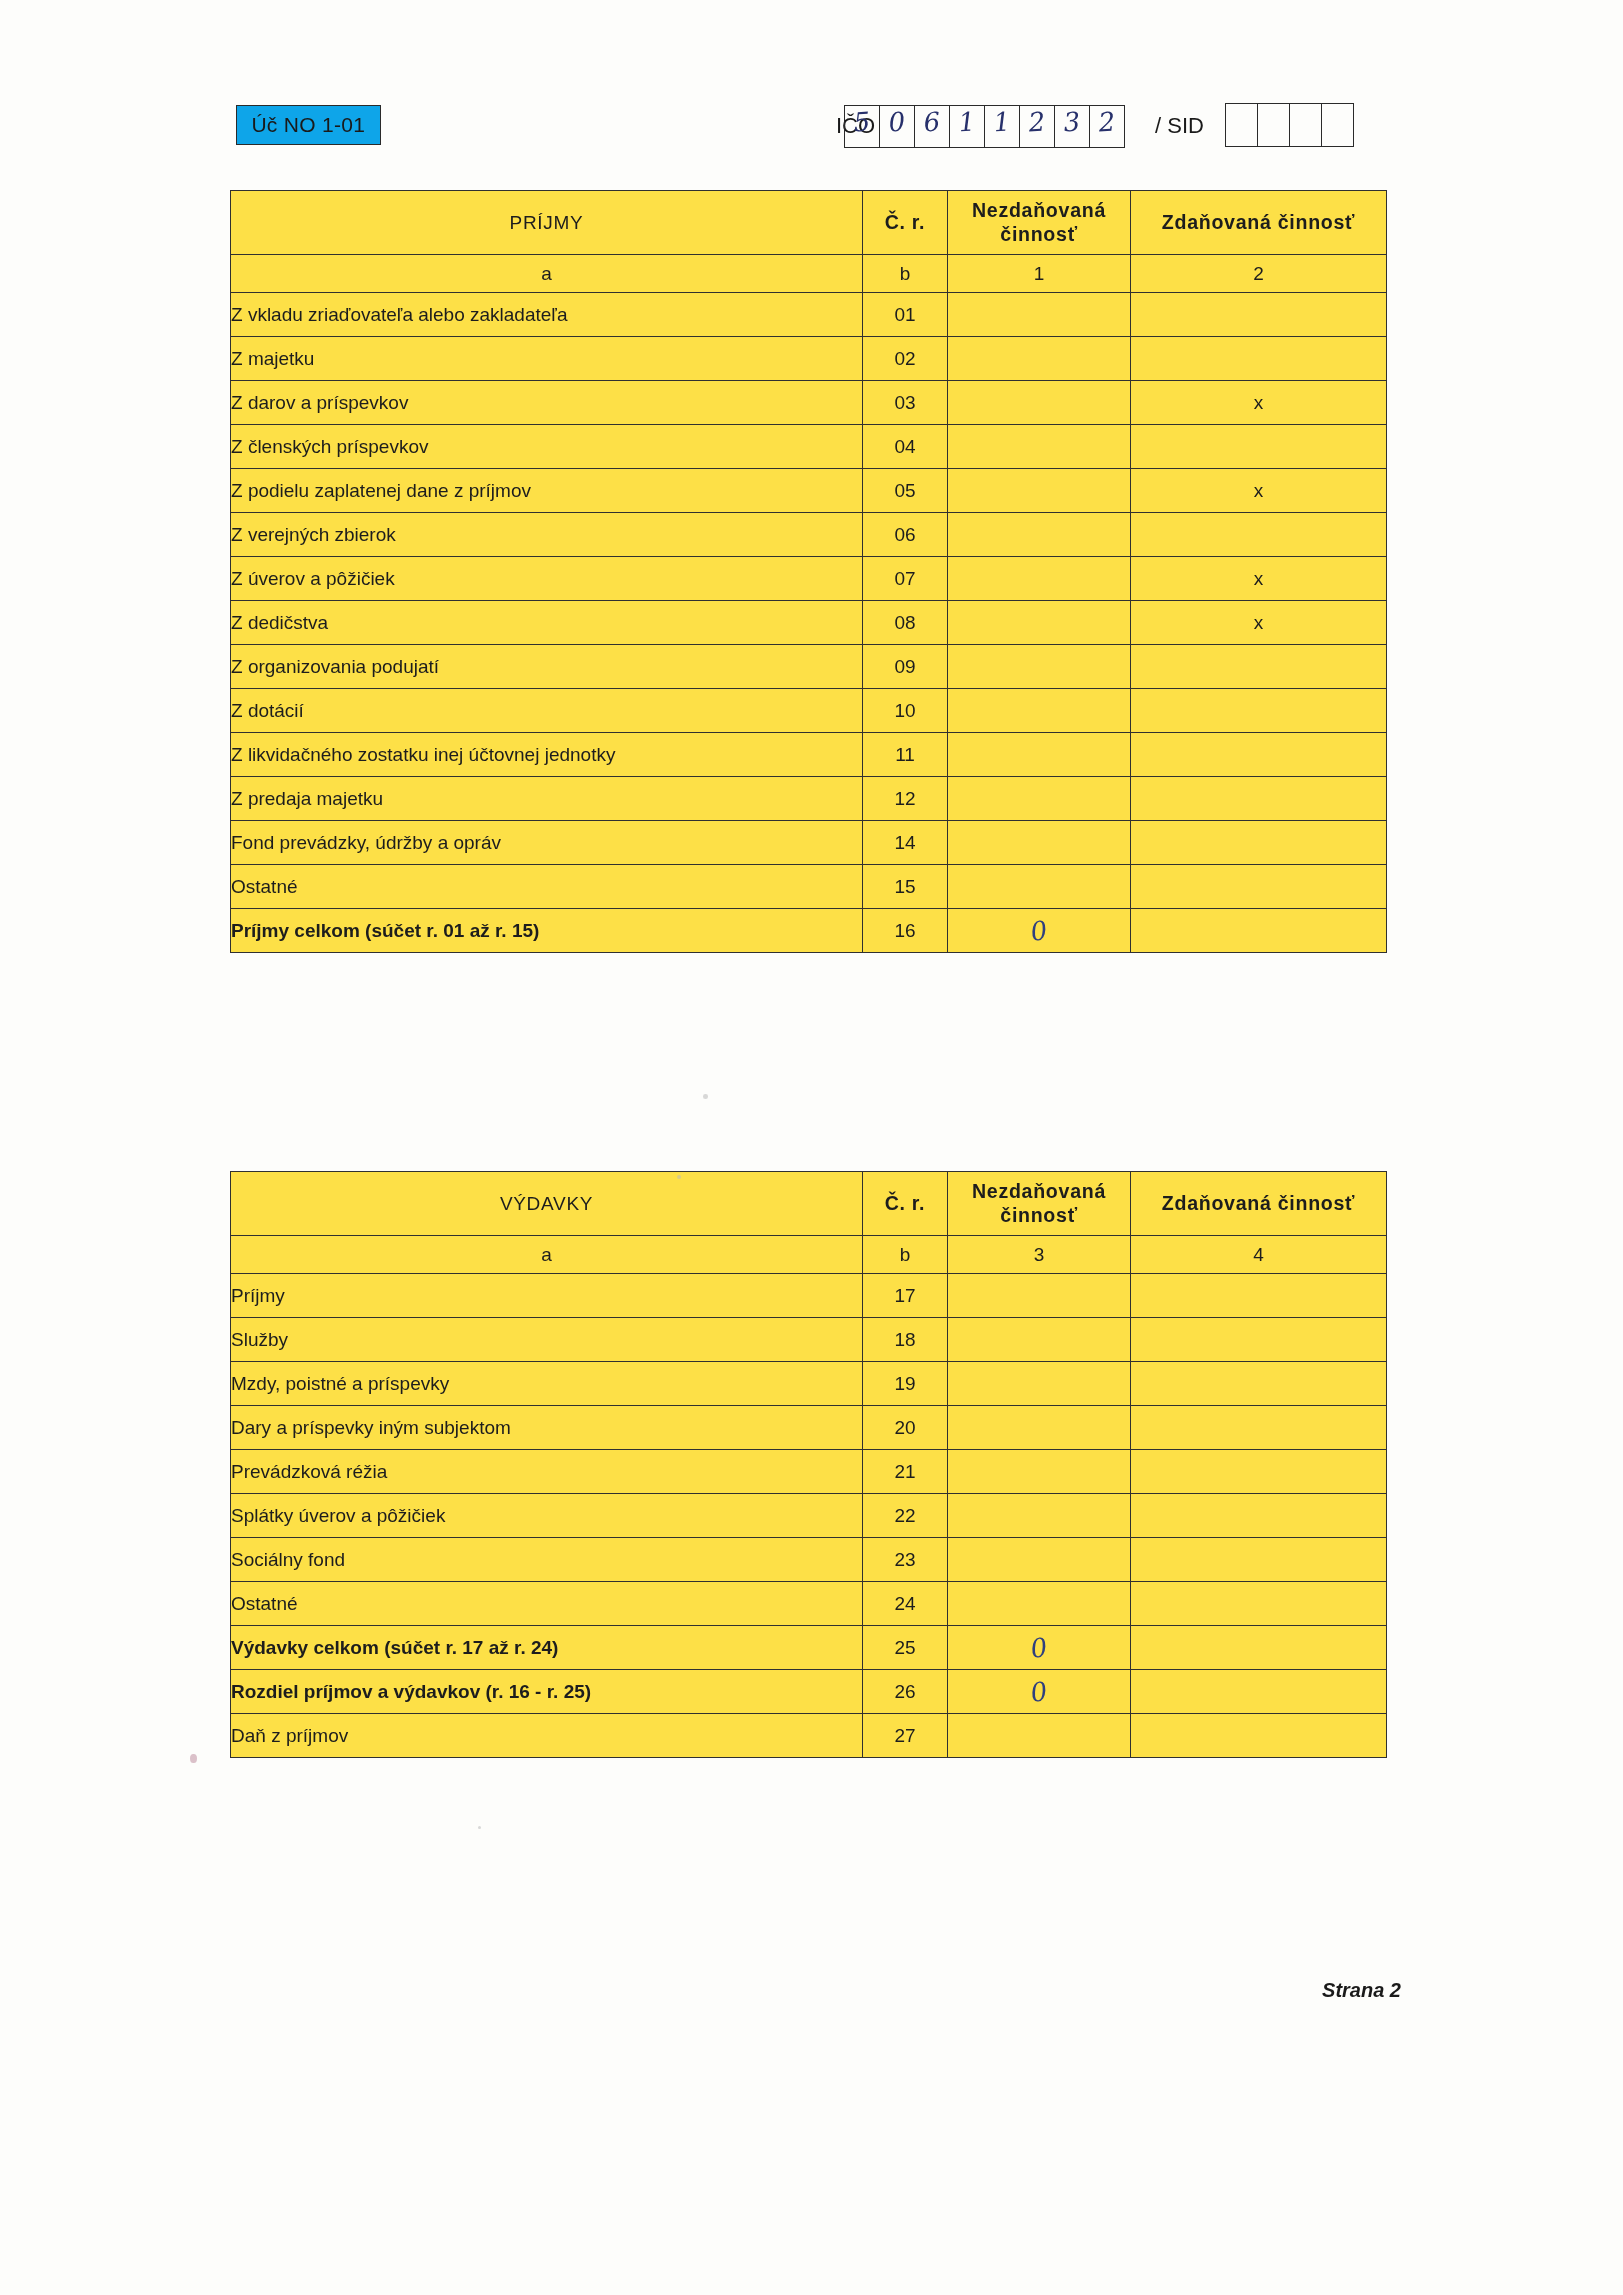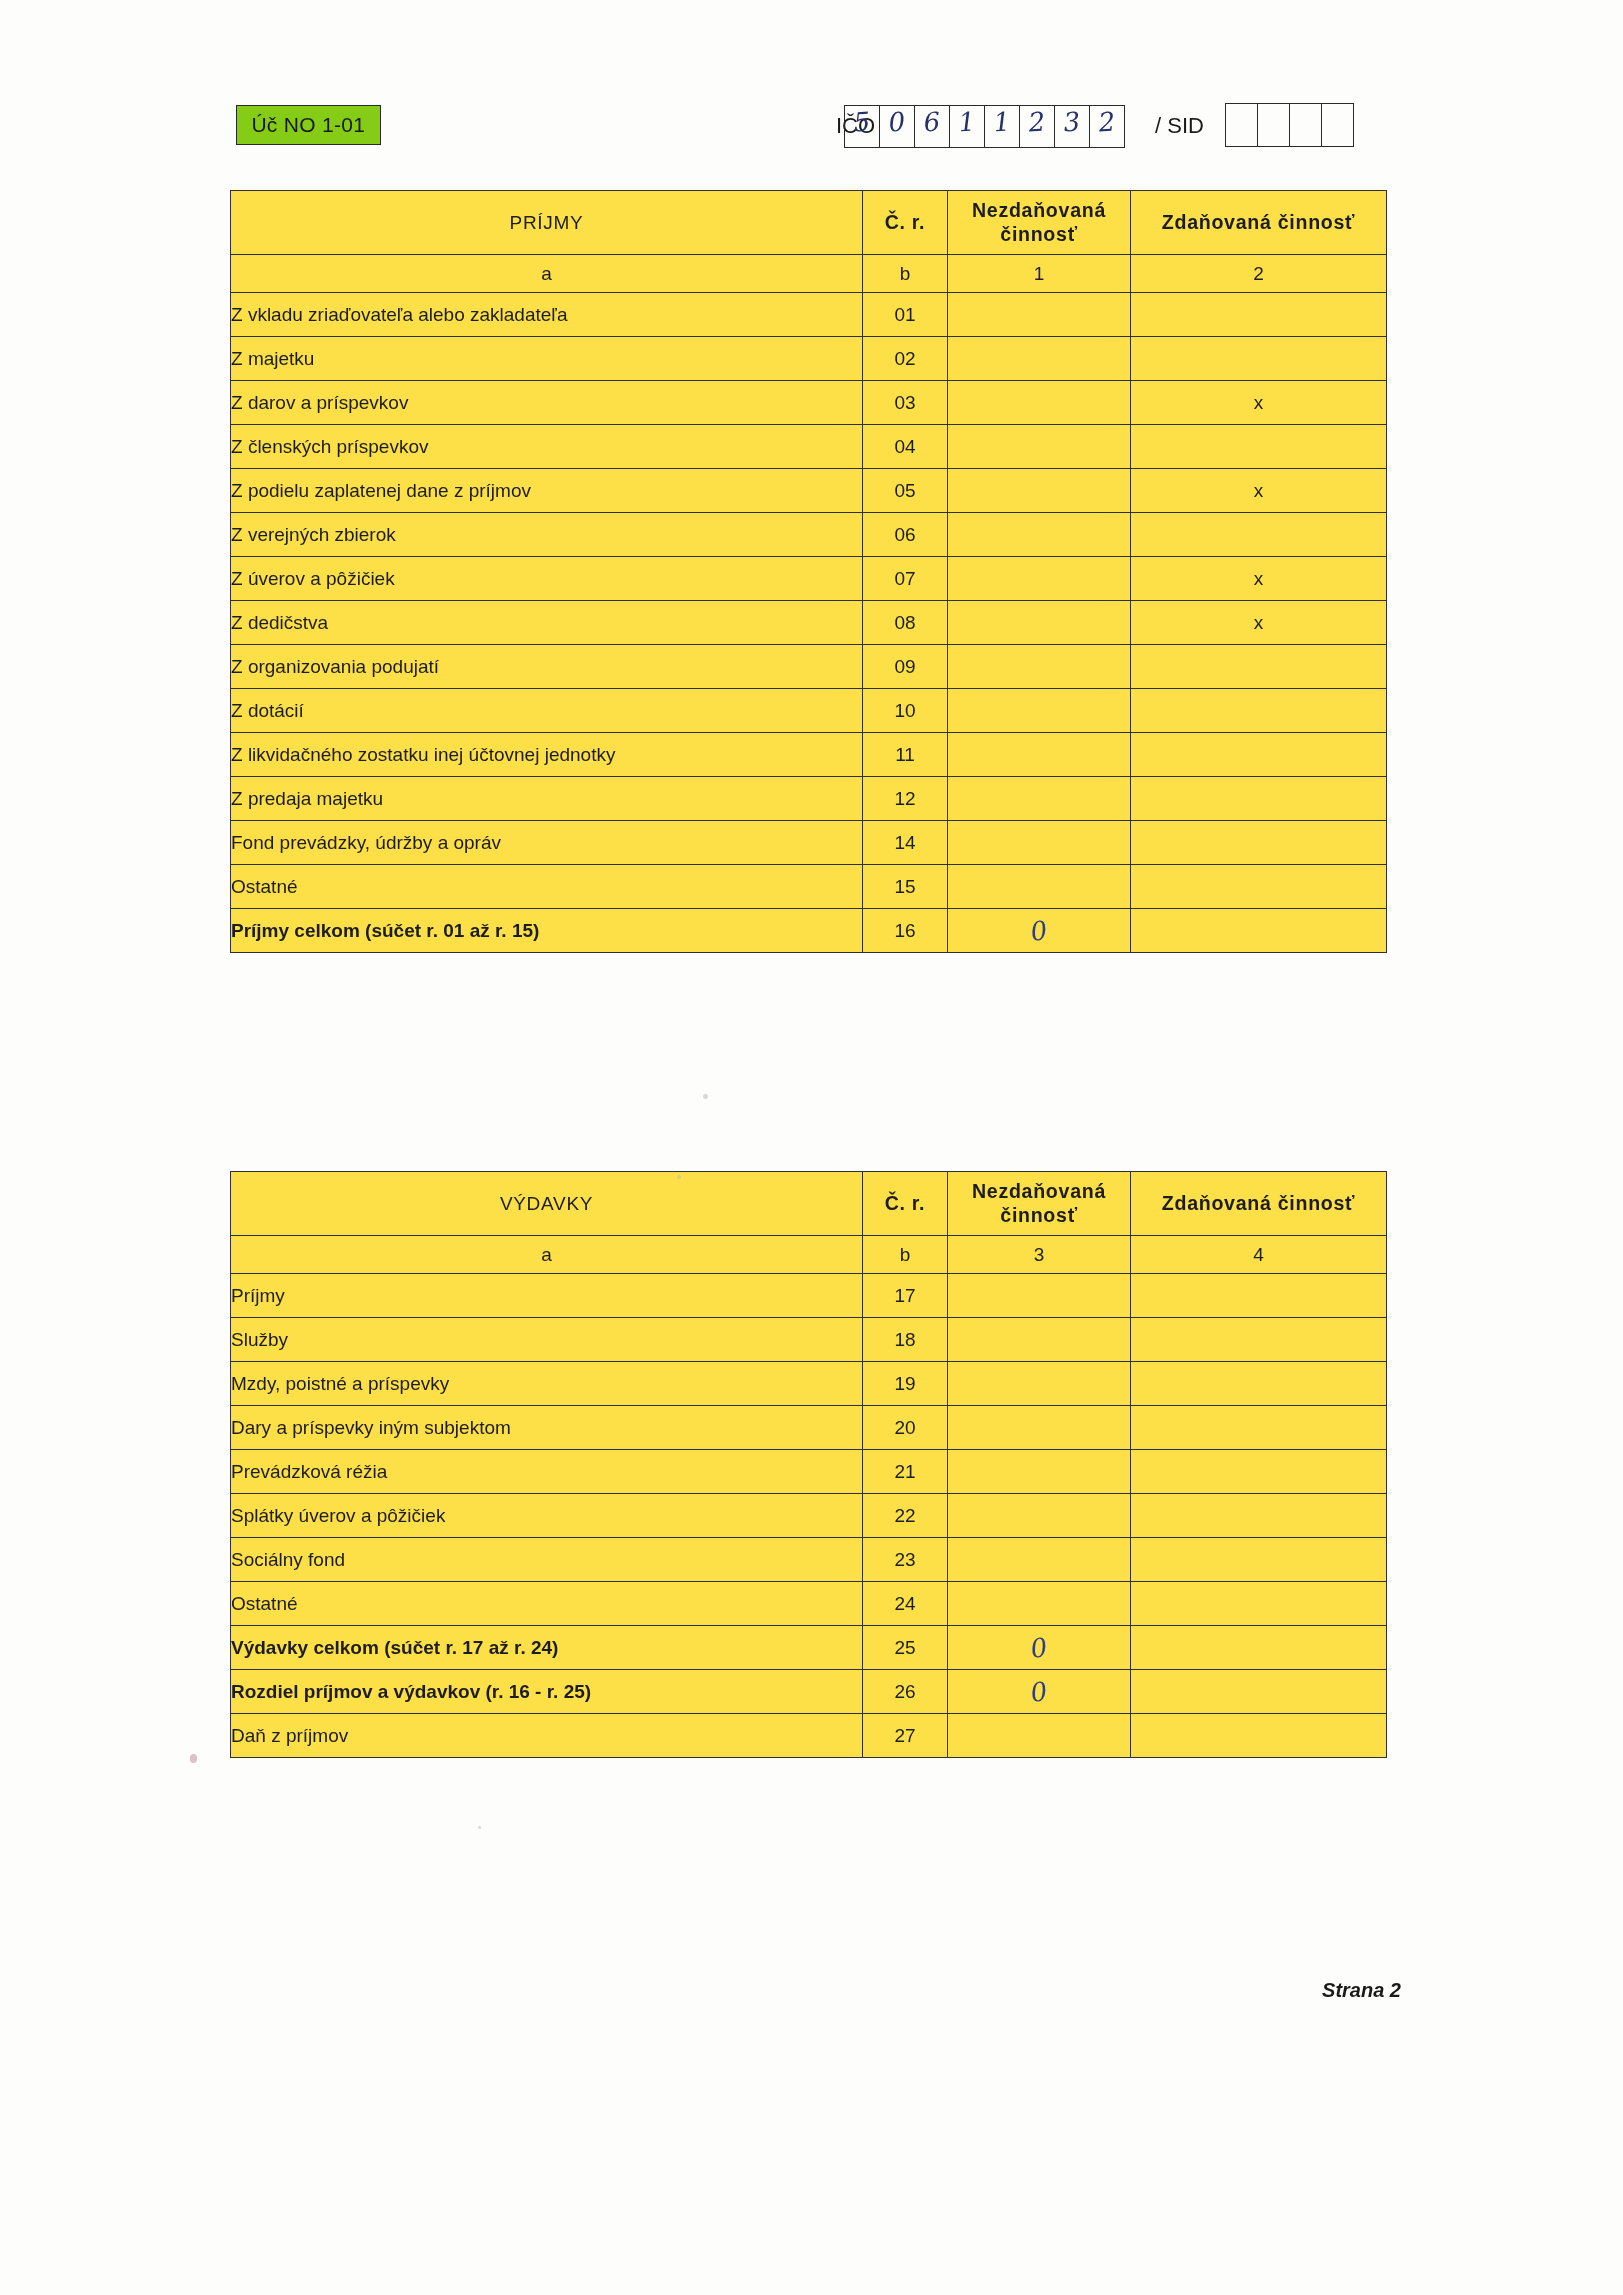--- a/index.html
+++ b/index.html
@@ -23,21 +23,21 @@
     background: #fdfdfb;
   }
   .form-code {
     position: absolute;
     left: 236px;
     top: 105px;
     border: 1.3px solid #2a2a2a;
     padding: 6.5px 14.4px 7.9px 14.4px;
     font-size: 21px;
     letter-spacing: 0.3px;
-    background: #84cc16;
+    background: #0ea5e9;
     white-space: nowrap;
   }
   .ico-label {
     position: absolute;
     left: 789px;
     top: 113px;
     font-size: 22px;
     margin-left: 47px;
   }
   .ico-boxes {

